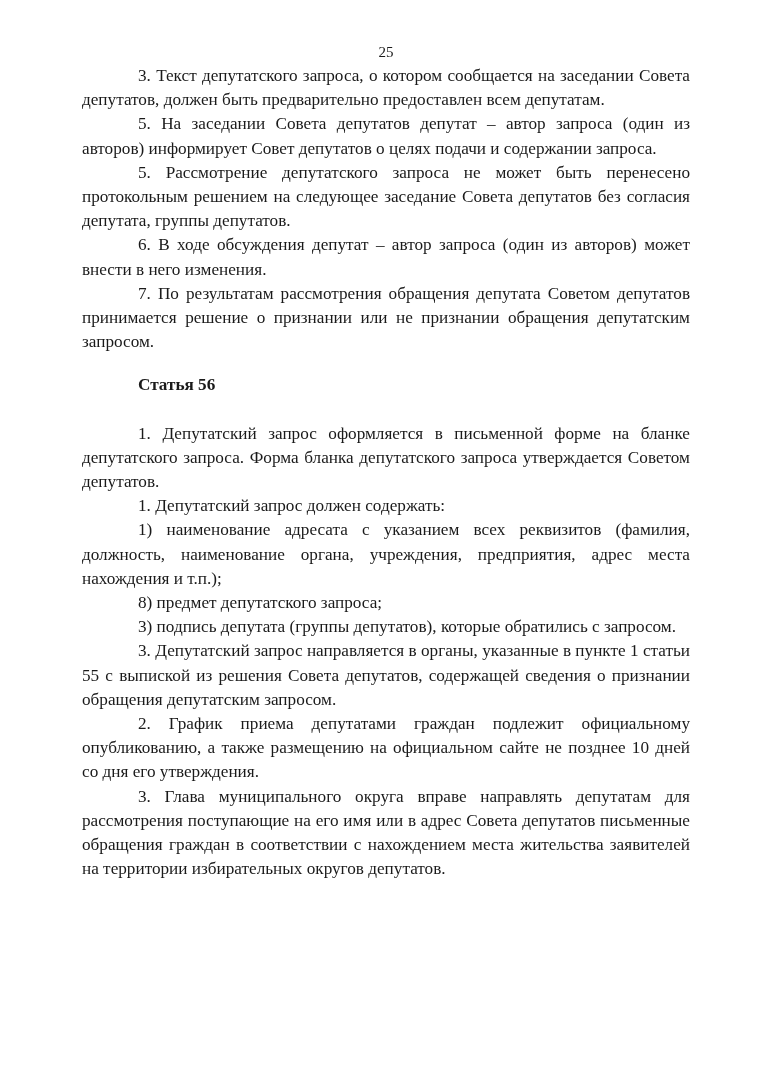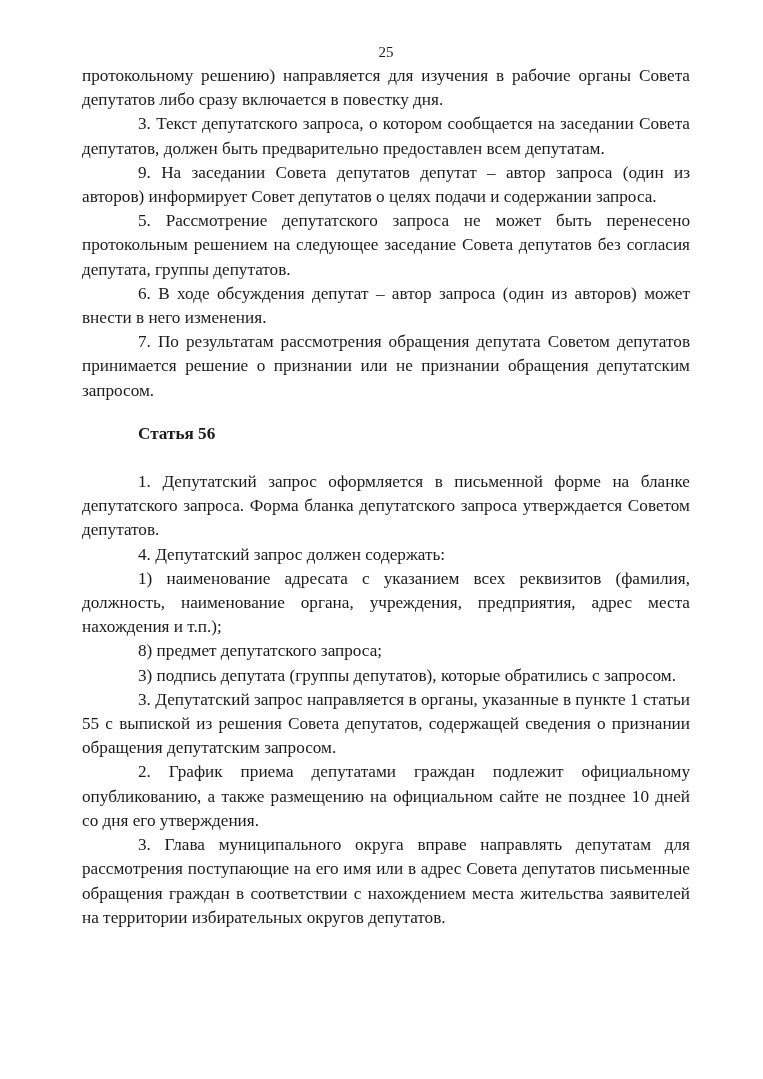--- a/index.html
+++ b/index.html
@@ -13,29 +13,28 @@
   p { margin: 0; text-align: justify; text-align-last: left; }
   p.ind { text-indent: 56px; }
   .art { font-weight: bold; text-indent: 56px; margin: 19px 0 24px 0; }
 </style>
 </head>
 <body>
 
 <div class="page">
   <div class="pnum">25</div>
   <div id="content">
-      <p class="">протокольному решению) направляется для изучения в рабочие органы Совета депутатов либо сразу включается в повестку дня.</p>
       <p class="ind">3. Текст депутатского запроса, о котором сообщается на заседании Совета депутатов, должен быть предварительно предоставлен всем депутатам.</p>
-      <p class="ind">9. На заседании Совета депутатов депутат – автор запроса (один из авторов) информирует Совет депутатов о целях подачи и содержании запроса.</p>
+      <p class="ind">5. На заседании Совета депутатов депутат – автор запроса (один из авторов) информирует Совет депутатов о целях подачи и содержании запроса.</p>
       <p class="ind">5. Рассмотрение депутатского запроса не может быть перенесено протокольным решением на следующее заседание Совета депутатов без согласия депутата, группы депутатов.</p>
       <p class="ind">6. В ходе обсуждения депутат – автор запроса (один из авторов) может внести в него изменения.</p>
       <p class="ind">7. По результатам рассмотрения обращения депутата Советом депутатов принимается решение о признании или не признании обращения депутатским запросом.</p>
       <div class="art">Статья 56</div>
       <p class="ind">1. Депутатский запрос оформляется в письменной форме на бланке депутатского запроса. Форма бланка депутатского запроса утверждается Советом депутатов.</p>
-      <p class="ind">4. Депутатский запрос должен содержать:</p>
+      <p class="ind">1. Депутатский запрос должен содержать:</p>
       <p class="ind">1) наименование адресата с указанием всех реквизитов (фамилия, должность, наименование органа, учреждения, предприятия, адрес места нахождения и т.п.);</p>
       <p class="ind">8) предмет депутатского запроса;</p>
       <p class="ind">3) подпись депутата (группы депутатов), которые обратились с запросом.</p>
       <p class="ind">3. Депутатский запрос направляется в органы, указанные в пункте 1 статьи 55 с выпиской из решения Совета депутатов, содержащей сведения о признании обращения депутатским запросом.</p>
       <p class="ind">2. График приема депутатами граждан подлежит официальному опубликованию, а также размещению на официальном сайте не позднее 10 дней со дня его утверждения.</p>
       <p class="ind">3. Глава муниципального округа вправе направлять депутатам для рассмотрения поступающие на его имя или в адрес Совета депутатов письменные обращения граждан в соответствии с нахождением места жительства заявителей на территории избирательных округов депутатов.</p>
     </div>
 </div>
 
 </body></html>

